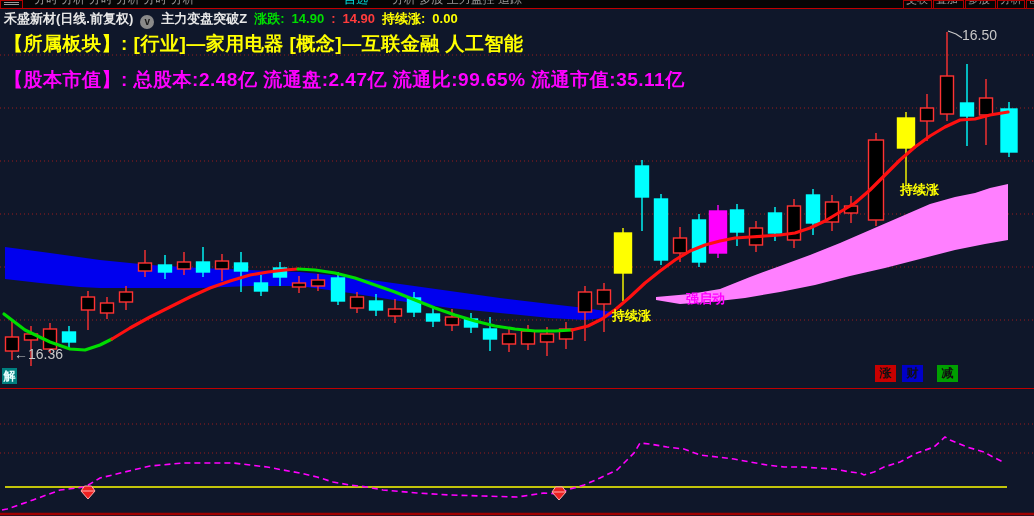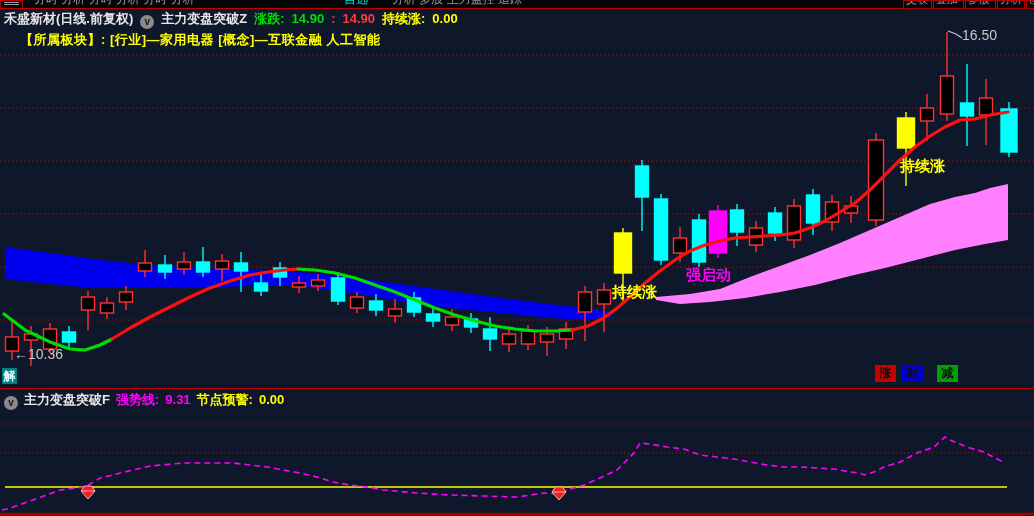--- a/index.html
+++ b/index.html
@@ -18,22 +18,22 @@
   .mbox span{position:absolute;top:-9px;left:2px;font-size:11px;color:#9a9a9a;}
   .mb0{left:903px;width:27px;} .mb1{left:933px;width:29px;} .mb2{left:965px;width:29px;}
   .mb3{left:997px;width:26px;} .mb4{left:1026px;width:7px;}
   
   .titlerow{left:4px;top:10px;font-size:13px;font-weight:bold;color:#e8e8e8;}
   .titlerow span{margin-right:7px;}
   .circ{display:inline-block;width:14px;height:14px;border-radius:50%;background:#8a8a8a;
         color:#1a1a1a;font-size:10px;line-height:13px;text-align:center;vertical-align:-2px;
         font-weight:bold;margin-right:5px;}
   .grn{color:#00dd00;} .red{color:#ff3c3c;} .yel{color:#ffff00;} .mag{color:#ff00ff;}
-  .infoline{left:20px;font-size:13px;font-weight:bold;letter-spacing:0.5px;text-align:center;}
-  .ann{font-size:15px;font-weight:bold;}
+  .infoline{left:4px;font-size:19px;font-weight:bold;letter-spacing:0.5px;text-align:center;}
+  .ann{font-size:13px;font-weight:bold;margin-top:24px;}
   .pricelabel{color:#c8c8c8;font-size:14px;}
   .cornerbox{width:15px;height:16px;background:#008080;color:#eaffff;font-size:12px;
              font-weight:bold;text-align:center;line-height:16px;}
   .btn{position:absolute;z-index:3;width:21px;height:17px;font-size:12px;font-weight:bold;
        color:#101010;text-align:center;line-height:17px;}
   .subheader{left:4px;top:391px;font-size:13px;font-weight:bold;color:#e8e8e8;}
   .subheader span{margin-right:6px;}
 </style>
 </head>
 <body>
@@ -193,30 +193,28 @@
       <path d="M 81 491 L 95 491" stroke="#ff9a9a" stroke-width="1.2"></path>
       <path d="M 552 492 L 555.5 487 L 562.5 487 L 566 492 L 559 500 Z" fill="#ee2020" stroke="#ffb0b0" stroke-width="1"></path>
       <path d="M 552 492 L 566 492" stroke="#ff9a9a" stroke-width="1.2"></path>
     </svg>
 
   <div class="txt titlerow">
     <span>禾盛新材(日线.前复权)</span><span class="circ">v</span><span>主力变盘突破Z</span><span class="grn">涨跌:</span><span class="grn">14.90</span><span class="red">:</span><span class="red">14.90</span><span class="yel">持续涨:</span><span class="yel">0.00</span>
   </div>
 
   <div class="txt infoline il0" style="top: 31px; color: rgb(255, 255, 0);">【所属板块】:  [行业]—家用电器 [概念]—互联金融 人工智能</div>
+  <div class="txt infoline il2" style="top: 67px; color: rgb(255, 0, 255);">【股本市值】:  总股本:2.48亿 流通盘:2.47亿 流通比:99.65% 流通市值:35.11亿</div>
 
   <div class="txt pricelabel" style="left:962px;top:27px">16.50</div>
-  <div class="txt pricelabel" style="left:14px;top:346px">←10.36</div>
+  <div class="txt pricelabel" style="left:14px;top:346px">←16.36</div>
 
   <div class="txt ann" id="ann0" style="left: 612px; top: 283px; color: rgb(255, 255, 0);">持续涨</div>
   <div class="txt ann" id="ann1" style="left: 686px; top: 266px; color: rgb(255, 0, 255);">强启动</div>
   <div class="txt ann" id="ann2" style="left: 900px; top: 157px; color: rgb(255, 255, 0);">持续涨</div>
 
   <div class="txt cornerbox" style="left:2px;top:368px">解</div>
   <div class="btn" id="btn0" style="left: 875px; top: 365px; background: rgb(200, 0, 0);">涨</div>
   <div class="btn" id="btn1" style="left: 902px; top: 365px; background: rgb(0, 0, 200);">财</div>
   <div class="btn" id="btn2" style="left: 937px; top: 365px; background: rgb(0, 160, 0);">减</div>
 
-  <div class="txt subheader">
-    <span class="circ">v</span><span>主力变盘突破F</span><span class="mag">强势线:</span><span class="mag">9.31</span><span class="yel">节点预警:</span><span class="yel">0.00</span>
-  </div>
 
 </div>
 
 </body></html>

